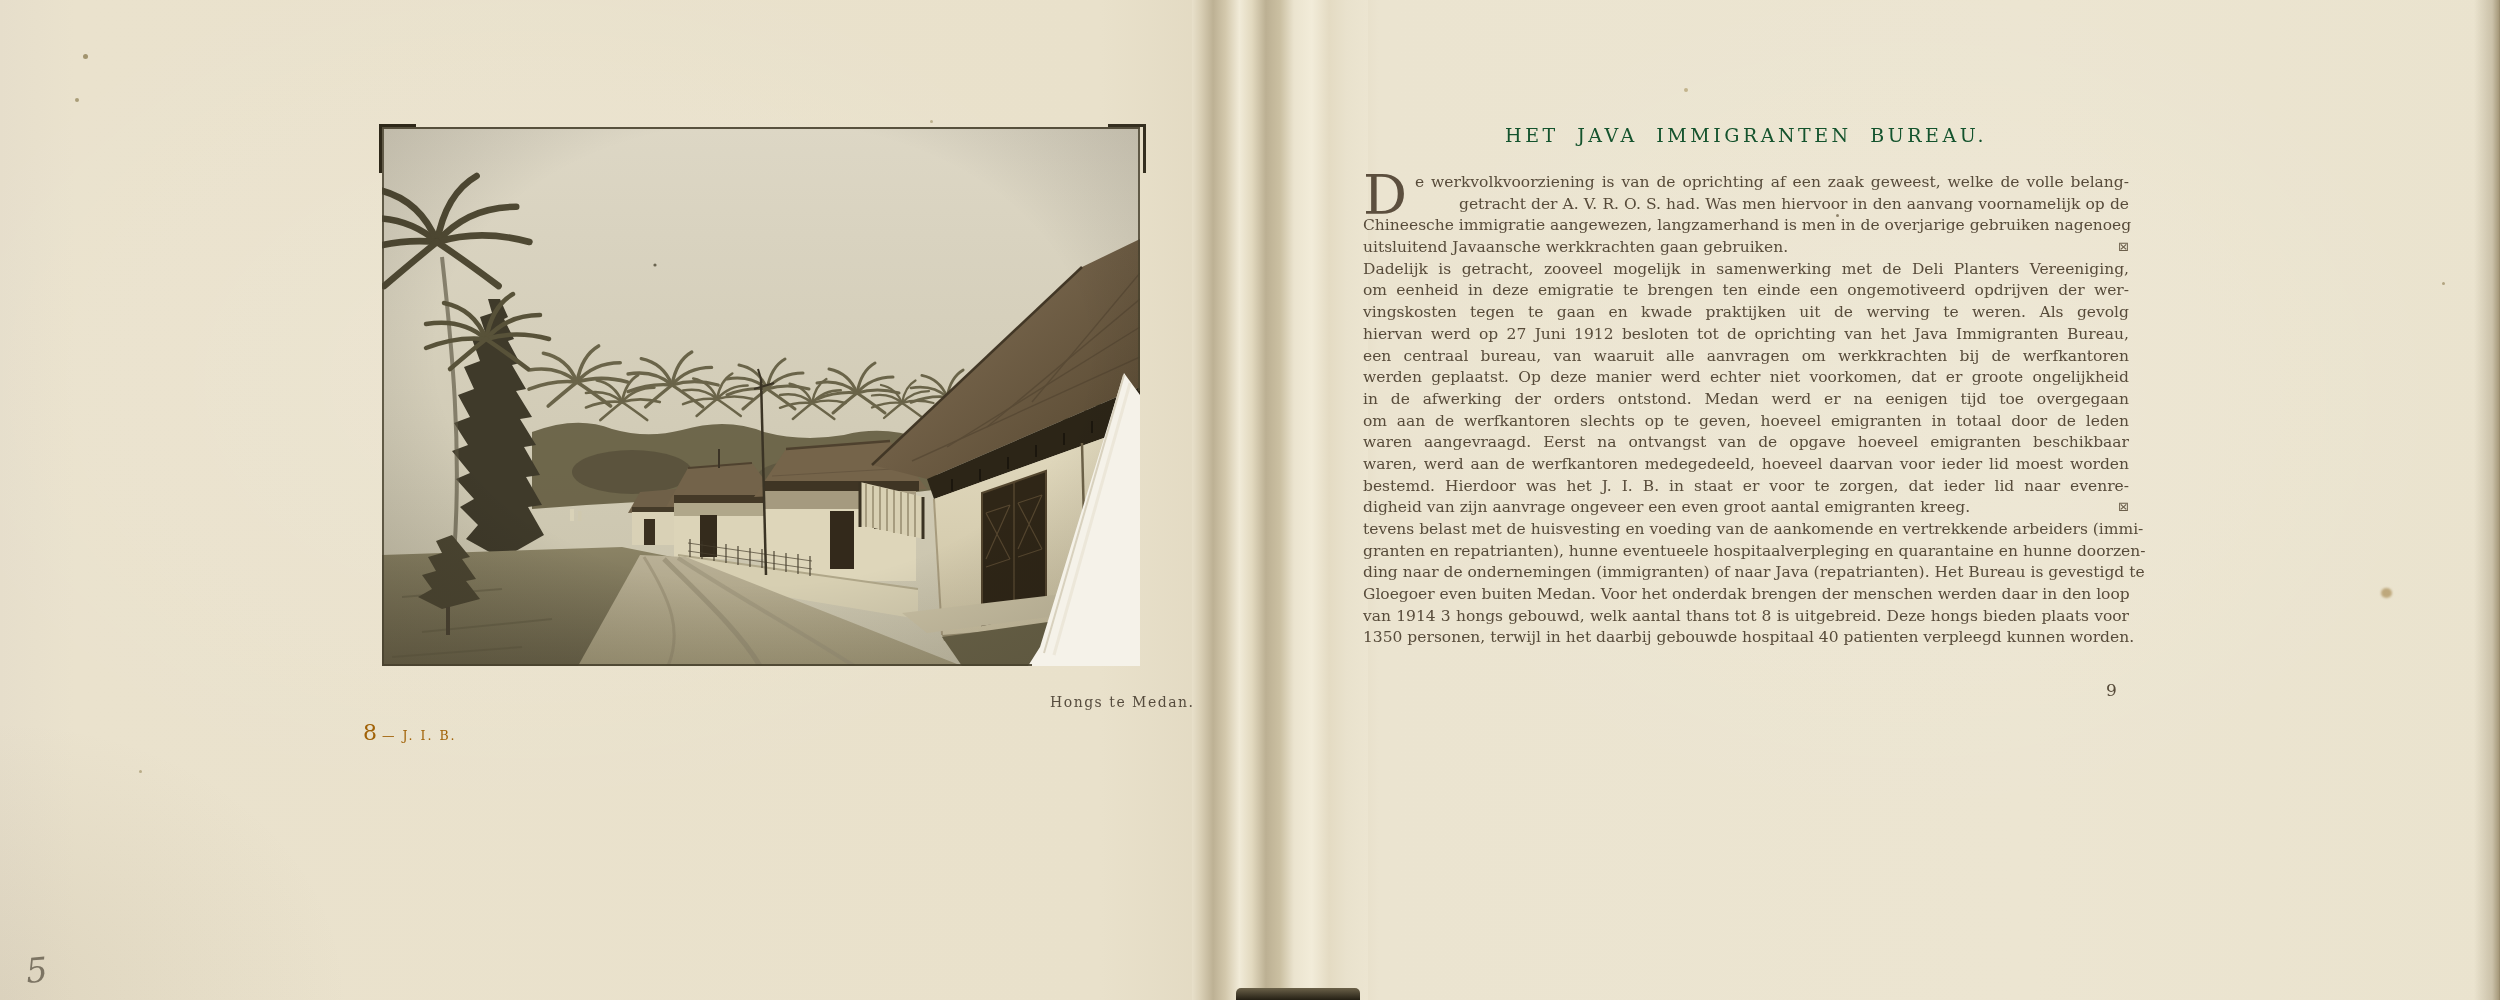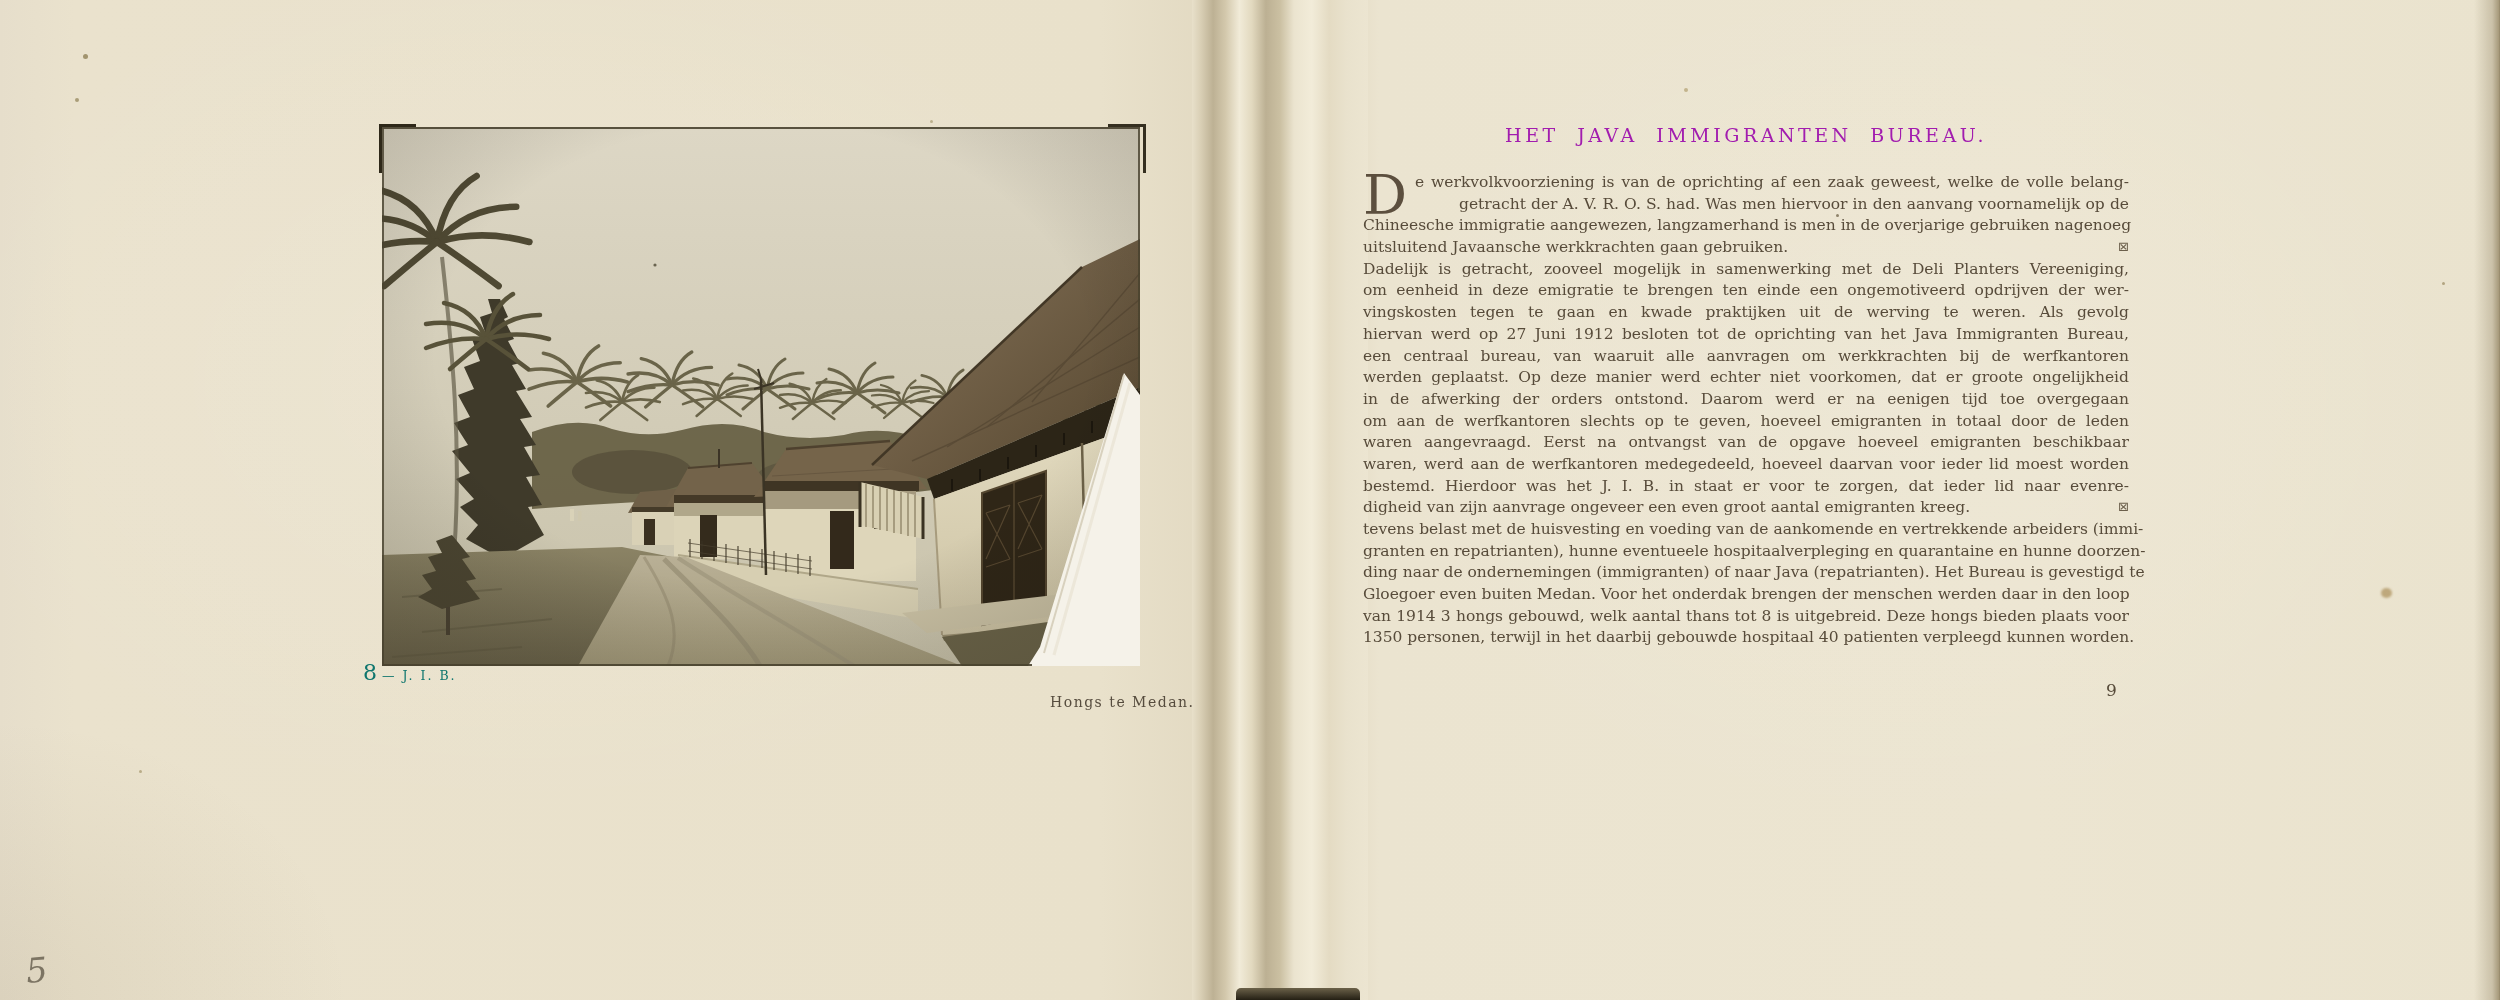--- a/index.html
+++ b/index.html
@@ -30,31 +30,31 @@
 
   
   .photo{position:absolute;left:382px;top:127px;width:758px;height:539px;}
   .photo svg{display:block;}
   .bracket{position:absolute;}
   .bracket.tl{left:379px;top:124px;width:34px;height:46px;
     border-top:3px solid #2e2819;border-left:3px solid #2e2819;}
   .bracket.tr{left:1108px;top:124px;width:35px;height:46px;
     border-top:3px solid #352f20;border-right:3px solid #352f20;}
 
-  .caption-left{position:absolute;left:363px;top:660px;color:#0f766e;white-space:nowrap;}
+  .caption-left{position:absolute;left:363px;top:720px;color:#a16207;white-space:nowrap;}
   .caption-left .num{font-size:22px;}
   .caption-left .suffix{font-size:12.5px;letter-spacing:2px;}
   .caption-right{position:absolute;left:1050px;top:694px;font-size:14px;
     letter-spacing:1.5px;color:#564c3e;white-space:nowrap;}
   .handwritten{position:absolute;left:26px;top:950px;font-size:34px;font-style:italic;
     color:#7c7463;transform:rotate(-5deg);font-family:"DejaVu Serif",serif;}
 
   
   .doc-title{position:absolute;left:1363px;top:124px;width:766px;text-align:center;
-    font-size:19px;letter-spacing:3.5px;word-spacing:9px;color:#a21caf;}
+    font-size:19px;letter-spacing:3.5px;word-spacing:9px;color:#14532d;}
   .text-col{position:absolute;left:1363px;top:172px;width:766px;color:#574b3a;
     font-size:15.5px;line-height:21.7px;}
   .bodyline{text-align:justify;text-align-last:justify;height:21.7px;white-space:nowrap;}
   .bodyline.dc1{padding-left:52px;}
   .bodyline.dc2{padding-left:96px;}
   .bodyline.orn{display:flex;justify-content:space-between;align-items:flex-start;
     text-align:left;text-align-last:left;}
   .ornament{font-family:"DejaVu Sans",sans-serif;font-size:13px;color:#6b5f4b;
     transform:translateY(-1px);}
   .dropcap{position:absolute;left:1363px;top:170px;font-size:55px;line-height:50px;
@@ -306,21 +306,21 @@
       <div class="bodyline orn">
         <span>uitsluitend Javaansche werkkrachten gaan gebruiken.</span>
         <span class="ornament">⊠</span>
       </div>
       <div class="bodyline">Dadelijk is getracht, zooveel mogelijk in samenwerking met de Deli Planters Vereeniging,</div>
       <div class="bodyline">om eenheid in deze emigratie te brengen ten einde een ongemotiveerd opdrijven der wer-</div>
       <div class="bodyline">vingskosten tegen te gaan en kwade praktijken uit de werving te weren.  Als gevolg</div>
       <div class="bodyline">hiervan werd op 27 Juni 1912 besloten tot de oprichting van het Java Immigranten Bureau,</div>
       <div class="bodyline">een centraal bureau, van waaruit alle aanvragen om werkkrachten bij de werfkantoren</div>
       <div class="bodyline">werden geplaatst.  Op deze manier werd echter niet voorkomen, dat er groote ongelijkheid</div>
-      <div class="bodyline">in de afwerking der orders ontstond.  Daarom werd er na eenigen tijd toe overgegaan</div>
+      <div class="bodyline">in de afwerking der orders ontstond.  Medan werd er na eenigen tijd toe overgegaan</div>
       <div class="bodyline">om aan de werfkantoren slechts op te geven, hoeveel emigranten in totaal door de leden</div>
       <div class="bodyline">waren aangevraagd.  Eerst na ontvangst van de opgave hoeveel emigranten beschikbaar</div>
       <div class="bodyline">waren, werd aan de werfkantoren medegedeeld, hoeveel daarvan voor ieder lid moest worden</div>
       <div class="bodyline">bestemd.  Hierdoor was het J. I. B. in staat er voor te zorgen, dat ieder lid naar evenre-</div>
       <div class="bodyline orn">
         <span>digheid van zijn aanvrage ongeveer een even groot aantal emigranten kreeg.</span>
         <span class="ornament">⊠</span>
       </div>
       <div class="bodyline">tevens belast met de huisvesting en voeding van de aankomende en vertrekkende arbeiders (immi-</div>
       <div class="bodyline">granten en repatrianten), hunne eventueele hospitaalverpleging en quarantaine en hunne doorzen-</div>

